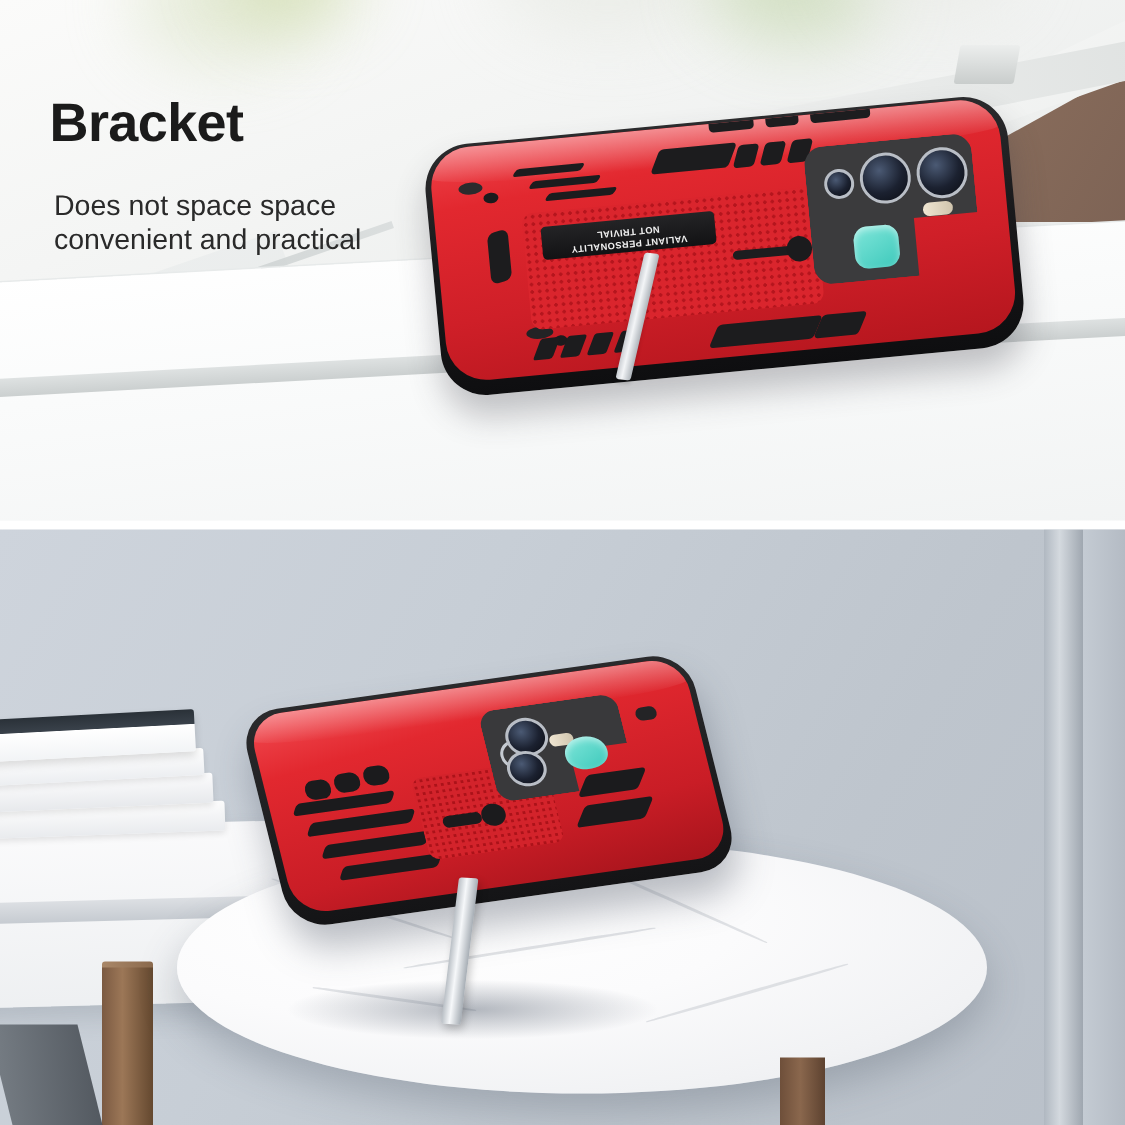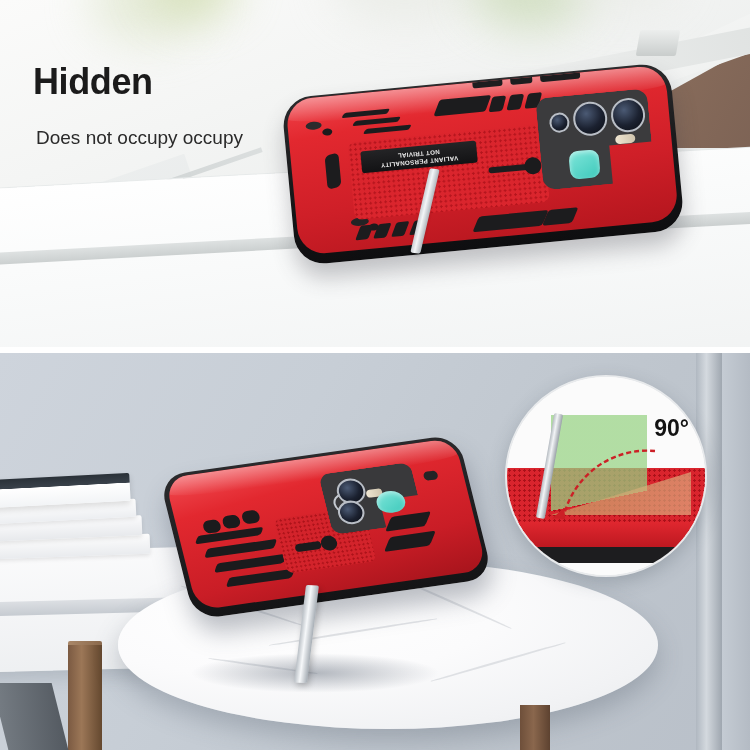--- a/index.html
+++ b/index.html
@@ -232,24 +232,25 @@
         <div class="lens" style="right:62px;top:30px;width:30px;height:30px;"></div>
         <div class="lens" style="right:24px;top:30px;width:30px;height:30px;"></div>
         <div class="flash" style="right:36px;top:66px;"></div>
         <div class="teal" style="right:74px;top:78px;"></div>
       </div>
     </div>
     <div class="kickstand-h"></div>
 
     <div class="headline">
       <br>
-      <span>Hidden</span>
+      <span>Bracket</span>
     </div>
     <div class="subline">
-      <span>Does not occupy occupy</span><br>
+      <span>Does not space space</span><br>
+      <span>convenient and practical</span>
     </div>
   </div>
 
   <div class="gap"></div>
 
   <div class="panel-bot">
 
     <div class="wall-strip"></div>
     <div class="wall-strip2"></div>
 
@@ -299,31 +300,16 @@
         <div class="cam-v"></div>
         <div class="lens-ring" style="left:158px;top:40px;width:15px;height:15px;"></div>
         <div class="lens" style="left:164px;top:26px;width:24px;height:22px;border-width:2px;"></div>
         <div class="lens" style="left:160px;top:48px;width:22px;height:20px;border-width:2px;"></div>
         <div class="flash" style="left:192px;top:40px;width:16px;height:8px;"></div>
         <div class="teal" style="left:200px;top:44px;width:28px;height:22px;border-radius:50% 50% 46% 46%;"></div>
       </div>
     </div>
     <div class="kickstand-v"></div>
 
-    <div class="detail">
-      <div class="d-white"></div>
-      <div class="d-red"></div>
-      <div class="d-redband"></div>
-      <div class="d-dark"></div>
-      <div class="d-white2"></div>
-      <div class="wedge"></div>
-      <div class="ramp"></div>
-      <div class="d-stand"></div>
-      <svg class="d-arc" viewBox="0 0 124 124">
-        <path d="M14 112 A 86 86 0 0 1 106 44" fill="none" stroke="#cc2026" stroke-width="2.4" stroke-dasharray="5 3"></path>
-        <polygon points="16,112 24,104 8,102" fill="#cc2026" transform="rotate(-48 16 112)"></polygon>
-      </svg>
-      <div class="d-deg">90°</div>
-    </div>
 
   </div>
 
 </div>
 
 </body></html>

